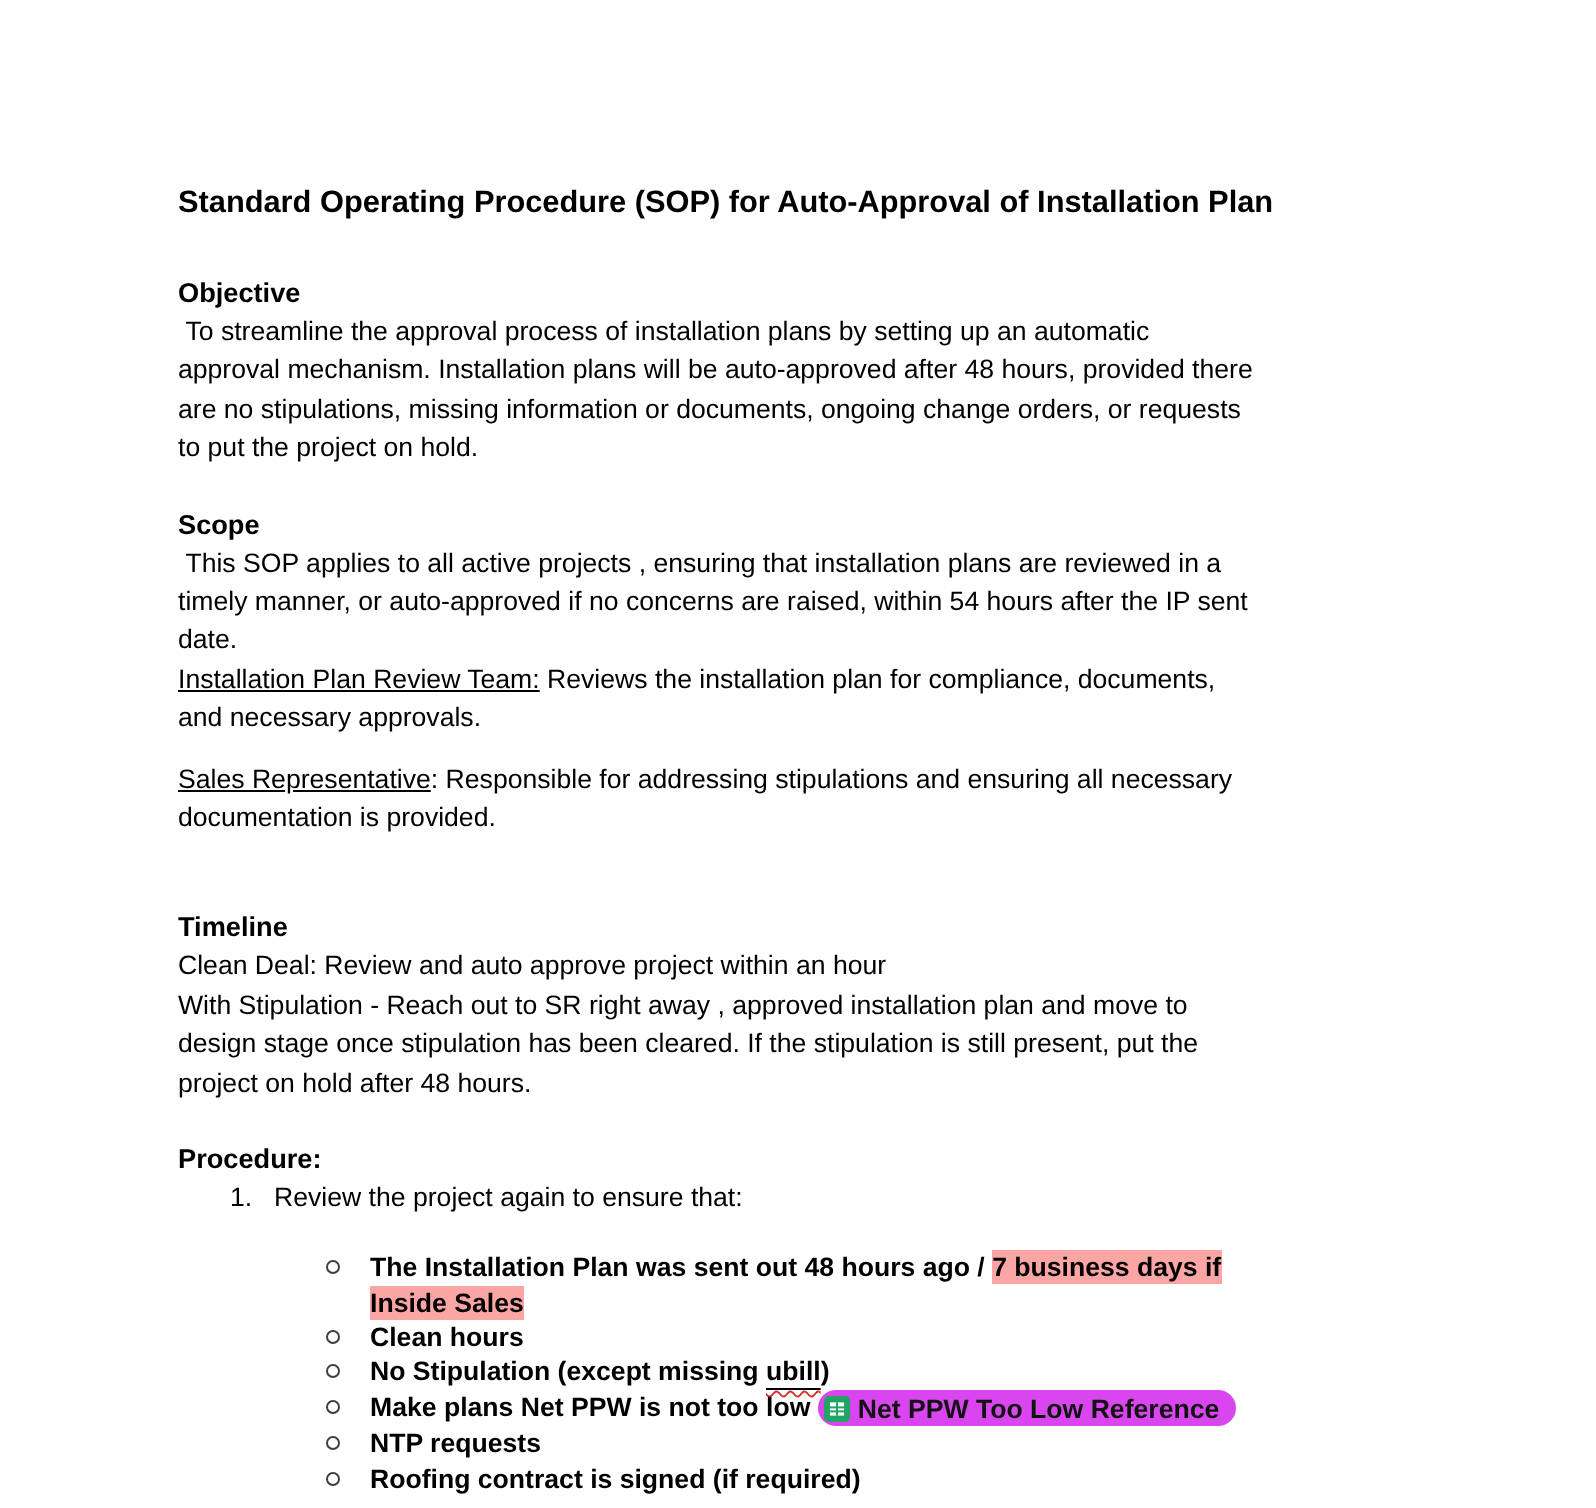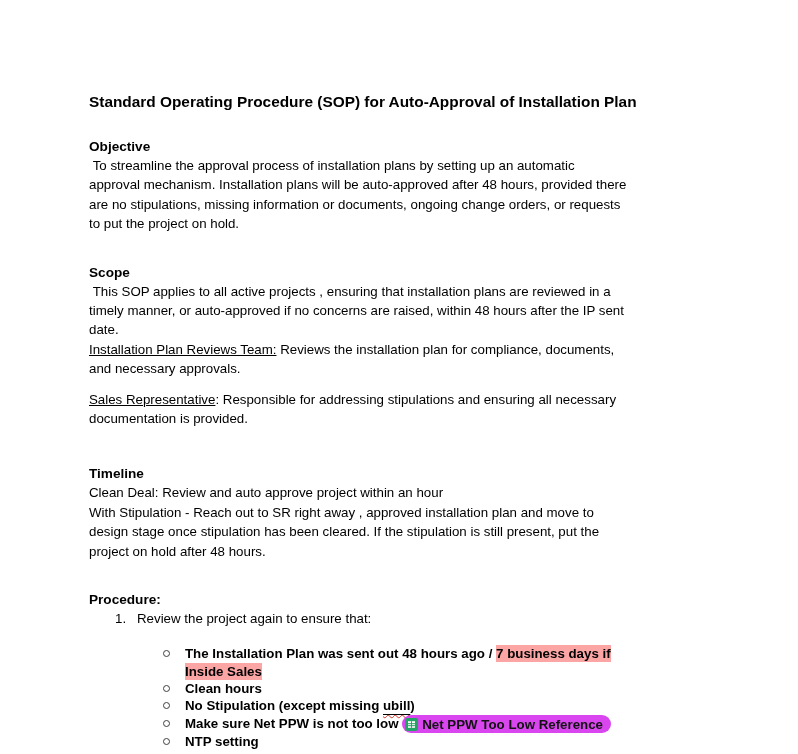--- a/index.html
+++ b/index.html
@@ -34,21 +34,21 @@
     line-height: 19px;
     margin: 0;
   }
   .body-p {
     font-size: 13.3px;
     line-height: 19.4px;
     margin: 0;
     white-space: pre-wrap;
   }
   .mt11 { margin-top: 11px; }
-  .mt19 { margin-top: 29px; }
+  .mt19 { margin-top: 19px; }
   .mt20 { margin-top: 20px; }
   .mt36 { margin-top: 36px; }
   .role-underline {
     text-decoration: underline;
   }
   .step-row {
     font-size: 13.3px;
     line-height: 19px;
     margin: 0;
     padding-left: 26px;
@@ -119,23 +119,23 @@
 <body>
 
 <div class="doc-page">
 
   <h1 class="doc-title">Standard Operating Procedure (SOP) for Auto-Approval of Installation Plan</h1>
 
   <h2 class="h2">Objective</h2>
   <p class="body-p"> To streamline the approval process of installation plans by setting up an automatic approval mechanism. Installation plans will be auto-approved after 48 hours, provided there are no stipulations, missing information or documents, ongoing change orders, or requests to put the project on hold.</p>
 
   <h2 class="h2 mt19">Scope</h2>
-  <p class="body-p"> This SOP applies to all active projects , ensuring that installation plans are reviewed in a timely manner, or auto-approved if no concerns are raised, within 48 hours after the IP sent date.</p>
+  <p class="body-p"> This SOP applies to all active projects , ensuring that installation plans are reviewed in a timely manner, or auto-approved if no concerns are raised, within 54 hours after the IP sent date.</p>
 
-  <p class="body-p"><span class="role-underline">Installation Plan Reviews Team:</span><span> Reviews the installation plan for compliance, documents, and necessary approvals.</span></p>
+  <p class="body-p"><span class="role-underline">Installation Plan Review Team:</span><span> Reviews the installation plan for compliance, documents, and necessary approvals.</span></p>
 
   <p class="body-p mt11"><span class="role-underline">Sales Representative</span><span>:</span><span> Responsible for addressing stipulations and ensuring all necessary documentation is provided.</span></p>
 
   <h2 class="h2 mt36">Timeline</h2>
   <p class="body-p">Clean Deal: Review and auto approve project within an hour</p>
   <p class="body-p">With Stipulation - Reach out to SR right away , approved installation plan and move to design stage once stipulation has been cleared. If the stipulation is still present, put the project on hold after 48 hours.</p>
 
   <h2 class="h2 mt19">Procedure:</h2>
   <div class="step-row">
     <span class="step-num">1.</span>
@@ -146,32 +146,32 @@
     <li>
       <span class="bullet-circle"></span><span>The Installation Plan was sent out 48 hours ago / </span><span class="hl-yellow">7 business days if Inside Sales</span>
     </li>
     <li>
       <span class="bullet-circle"></span><span>Clean hours</span>
     </li>
     <li>
       <span class="bullet-circle"></span><span>No Stipulation (except missing </span><span class="squiggle-wrap"><span class="solid-underline">ubill</span></span><span>)</span>
     </li>
     <li>
-      <span class="bullet-circle"></span><span>Make sure Net PPW is not too low </span><span class="sheets-chip">
+      <span class="bullet-circle"></span><span>Make plans Net PPW is not too low </span><span class="sheets-chip">
           <svg class="sheets-icon-svg" viewBox="0 0 13 13" xmlns="http://www.w3.org/2000/svg">
             <rect x="0" y="0" width="13" height="13" rx="2.4" fill="#21a464"></rect>
             <rect x="3" y="3.2" width="7" height="6.6" fill="#ffffff"></rect>
             <rect x="3" y="5.2" width="7" height="1" fill="#21a464"></rect>
             <rect x="3" y="7.2" width="7" height="1" fill="#21a464"></rect>
             <rect x="6" y="3.2" width="1" height="6.6" fill="#21a464"></rect>
           </svg>
           <span class="chip-label">Net PPW Too Low Reference</span>
         </span>
     </li>
     <li>
-      <span class="bullet-circle"></span><span>NTP setting</span>
+      <span class="bullet-circle"></span><span>NTP requests</span>
     </li>
     <li>
       <span class="bullet-circle"></span><span>Roofing contract is signed (if required)</span>
     </li>
   </ul>
 
 </div>
 
 </body></html>

